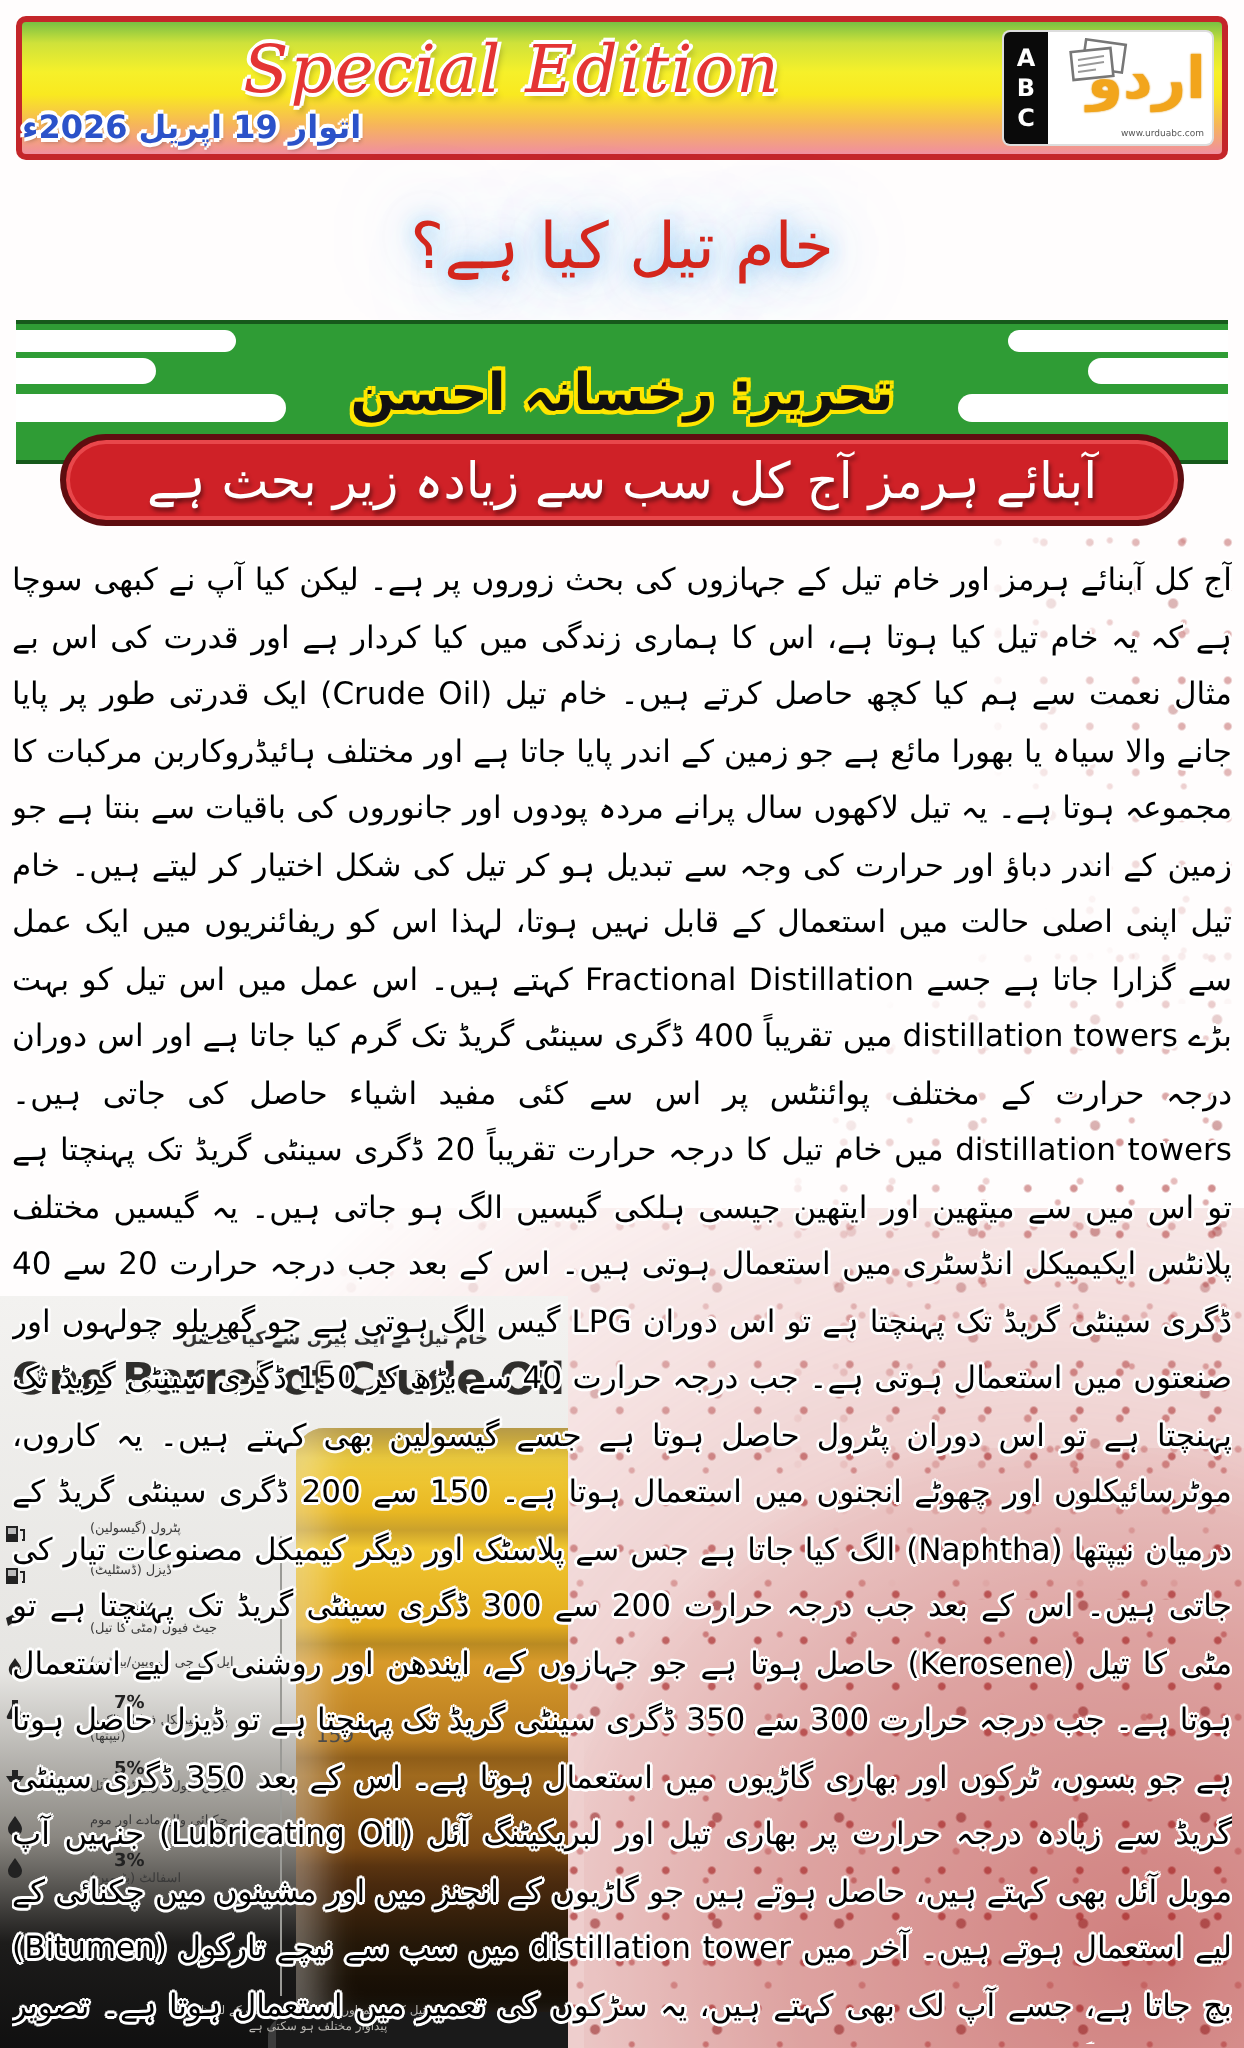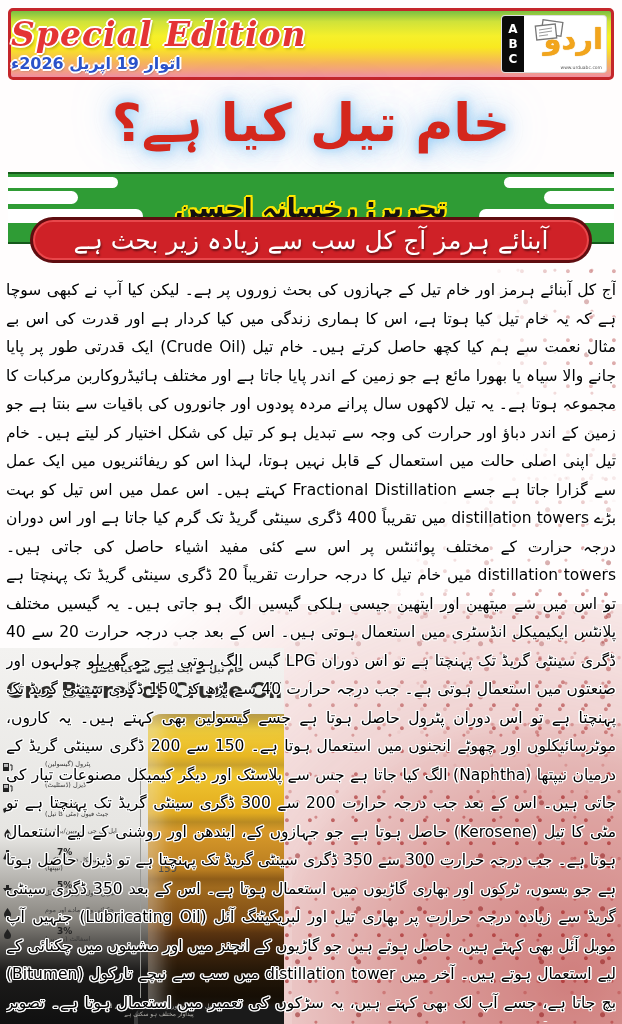--- a/index.html
+++ b/index.html
@@ -32,22 +32,22 @@
     background:radial-gradient(ellipse at 85% 85%, rgba(178,50,48,.55) 0%, rgba(190,80,76,.35) 45%, transparent 78%);
   }
 
   
   .header {
     position:absolute; left:8px; top:8px; right:8px; height:72px;
     border:3px solid #c4262a; border-radius:5px;
     background:linear-gradient(180deg,#79c043 0%,#cfe23a 16%,#f6f02a 38%,#f9e920 55%,#f6b55a 78%,#f08fa0 100%);
   }
   .special-edition {
-    position:absolute; left:0; right:110px; top:4px; 
-    font-family:"DejaVu Serif", serif; font-style:italic; font-weight:bold;
+    position:absolute; left:0; right:110px; top:4px; text-align:center;
+    font-family:"DejaVu Serif", serif; font-style:italic; font-weight:normal;
     font-size:33px; color:#e43434; letter-spacing:1px;
     text-shadow:-2px 0 0 #fff,2px 0 0 #fff,0 -2px 0 #fff,0 2px 0 #fff,-1px -1px 0 #fff,1px 1px 0 #fff,2px 3px 3px rgba(0,0,0,.25);
   }
   .date-line {
     position:absolute; left:0; right:110px; top:43px; text-align:left; direction:rtl;
     font-weight:bold; font-size:16px; color:#2b52c9;
     text-shadow:-2px 0 0 #fff,2px 0 0 #fff,0 -2px 0 #fff,0 2px 0 #fff,-1px -1px 0 #fff,1px 1px 0 #fff,1px 2px 2px rgba(0,0,0,.3);
   }
   .logo-box {
     position:absolute; right:5px; top:5px; width:104px; height:56px;
@@ -60,28 +60,28 @@
   .logo-main { flex:1; position:relative; }
   .logo-news-icon { position:absolute; left:8px; top:3px; }
   .logo-urdu { position:absolute; right:3px; top:6px; font-size:29px; font-weight:bold; color:#f2a51c;
     text-shadow:0 0 1px #d88c00; }
   .logo-url { position:absolute; right:4px; bottom:2px; font-size:4.5px; color:#555; }
 
   
   .headline {
     position:absolute; left:0; right:0; top:88px; height:70px;
     display:flex; align-items:center; justify-content:center; direction:rtl;
-    font-size:52px; font-weight:bold; color:#d4271d;
+    font-size:32px; font-weight:normal; color:#d4271d;
     -webkit-text-stroke:5px #fff; paint-order:stroke fill;
     text-shadow:0 0 10px rgba(140,200,245,.95), 0 0 24px rgba(140,200,245,.85), 0 0 40px rgba(140,200,245,.6);
   }
 
   
   .byline-bar {
-    position:absolute; left:8px; right:8px; top:172px; height:72px;
+    position:absolute; left:8px; right:8px; top:160px; height:72px;
     background:#2f9c35; border-top:2px solid #16591b; border-bottom:2px solid #16591b;
     overflow:hidden;
   }
   .swoosh { position:absolute; background:#fff; border-radius:999px; height:11px; }
   .sw-l1 { left:-40px; top:3px;  width:150px; }
   .sw-l2 { left:-70px; top:17px; width:140px; height:13px; }
   .sw-l3 { left:-30px; top:35px; width:165px; height:14px; }
   .sw-r1 { right:-40px; top:3px;  width:150px; }
   .sw-r2 { right:-70px; top:17px; width:140px; height:13px; }
   .sw-r3 { right:-30px; top:35px; width:165px; height:14px; }

